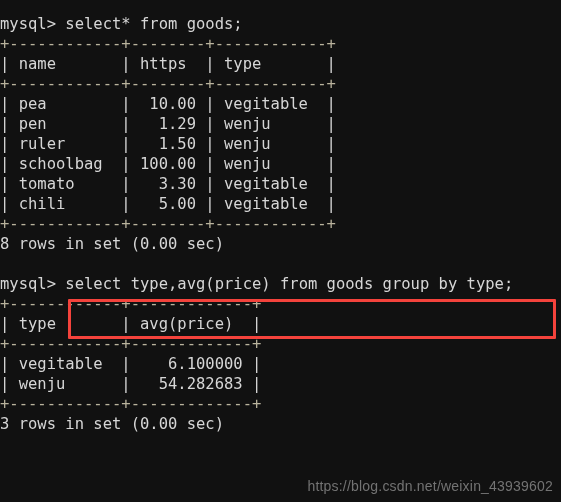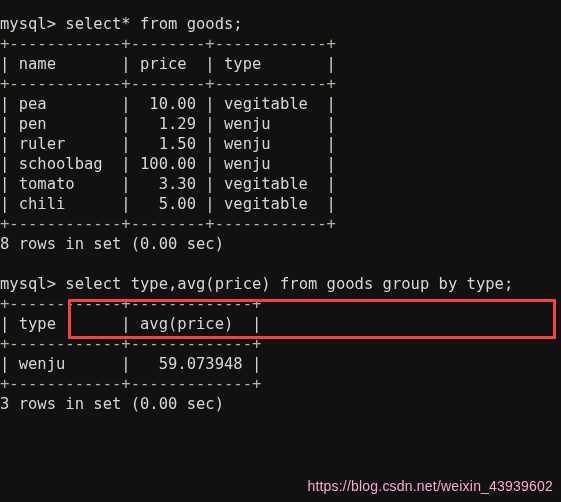--- a/index.html
+++ b/index.html
@@ -64,41 +64,42 @@
 </head>
 <body>
 
 <div id="terminal" style="background: rgb(17, 17, 17); color: rgb(214, 214, 214);">
 
   <div class="screen">
 
     <div class="line"><span>mysql&gt;</span><span> select* from goods;</span></div>
 
     <div class="line rule" style="color: rgb(185, 179, 157);">+------------+--------+------------+</div>
-    <div class="line">| name       | price  | type       |</div>
+    <div class="line">| name       | https  | type       |</div>
     <div class="line rule" style="color: rgb(185, 179, 157);">+------------+--------+------------+</div>
     <div class="line">| pea        |  10.00 | vegitable  |</div>
     <div class="line">| pen        |   1.29 | wenju      |</div>
     <div class="line">| ruler      |   1.50 | wenju      |</div>
     <div class="line">| schoolbag  | 100.00 | wenju      |</div>
     <div class="line">| tomato     |   3.30 | vegitable  |</div>
     <div class="line">| chili      |   5.00 | vegitable  |</div>
     <div class="line rule" style="color: rgb(185, 179, 157);">+------------+--------+------------+</div>
     <div class="line">8 rows in set (0.00 sec)</div>
 
     <div class="line"> </div>
 
     <div class="line"><span>mysql&gt;</span><span> select type,avg(price) from goods group by type;</span></div>
 
     <div class="line rule" style="color: rgb(185, 179, 157);">+------------+-------------+</div>
     <div class="line">| type       | avg(price)  |</div>
     <div class="line rule" style="color: rgb(185, 179, 157);">+------------+-------------+</div>
-    <div class="line">| wenju      |   59.073948 |</div>
+    <div class="line">| vegitable  |    6.100000 |</div>
+    <div class="line">| wenju      |   54.282683 |</div>
     <div class="line rule" style="color: rgb(185, 179, 157);">+------------+-------------+</div>
     <div class="line">3 rows in set (0.00 sec)</div>
 
   </div>
 
   <div id="annotation-box" style="border-color: rgb(244, 67, 60);"></div>
 
-  <div id="watermark" style="color: #f9a8d4; text-align: center;">https://blog.csdn.net/weixin_43939602</div>
+  <div id="watermark" style="color: #737373; text-align: center;">https://blog.csdn.net/weixin_43939602</div>
 
 </div>
 
 </body></html>

